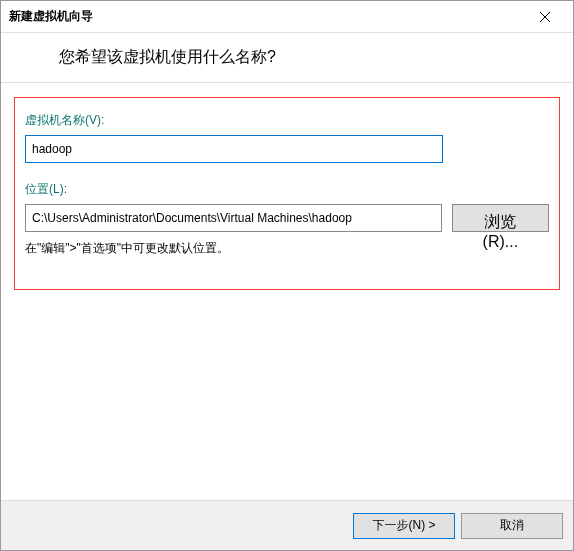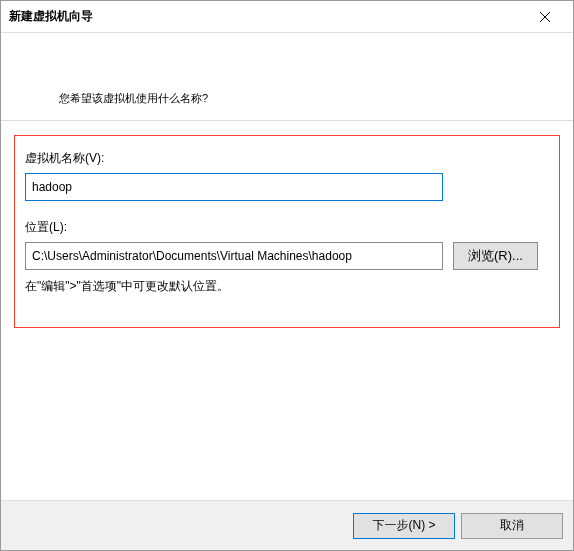--- a/index.html
+++ b/index.html
@@ -50,36 +50,35 @@
       border-bottom: 1px solid #ddd;
       background: #fff;
     }
     .header-title {
       font-size: 13px;
       font-weight: bold;
       color: #000;
       margin-bottom: 4px;
     }
     .header-subtitle {
-      font-size: 11px;
+      font-size: 16px;
       color: #000;
       margin-left: 22px;
-      margin-top: 44px;
     }
     .content {
       flex: 1;
       padding: 14px 13px 0 13px;
     }
     .highlight-box {
       border: 1px solid #ff3b30;
       padding: 14px 10px 16px 10px;
     }
     .form-label {
       font-size: 12px;
-      color: #000000;
+      color: #0f766e;
       margin-bottom: 6px;
       display: block;
     }
     .text-input {
       width: 418px;
       height: 20px;
       border: 1px solid #0078d7;
       padding: 13px 6px;
       font-size: 12px;
       color: #000;
@@ -97,24 +96,24 @@
       width: 418px;
       height: 28px;
       border: 1px solid #888;
       padding: 3px 6px;
       font-size: 12px;
       color: #000;
       outline: none;
     }
     .browse-btn {
       height: 28px;
-      padding: 0 14px;
+      padding: 7px 14px;
       background: #e1e1e1;
       border: 1px solid #888;
-      font-size: 13px;
+      font-size: 16px;
       cursor: pointer;
     }
     .hint-text {
       font-size: 12px;
       color: #000;
       margin-top: 8px;
     }
     .footer {
       height: 50px;
       border-top: 1px solid #ddd;

